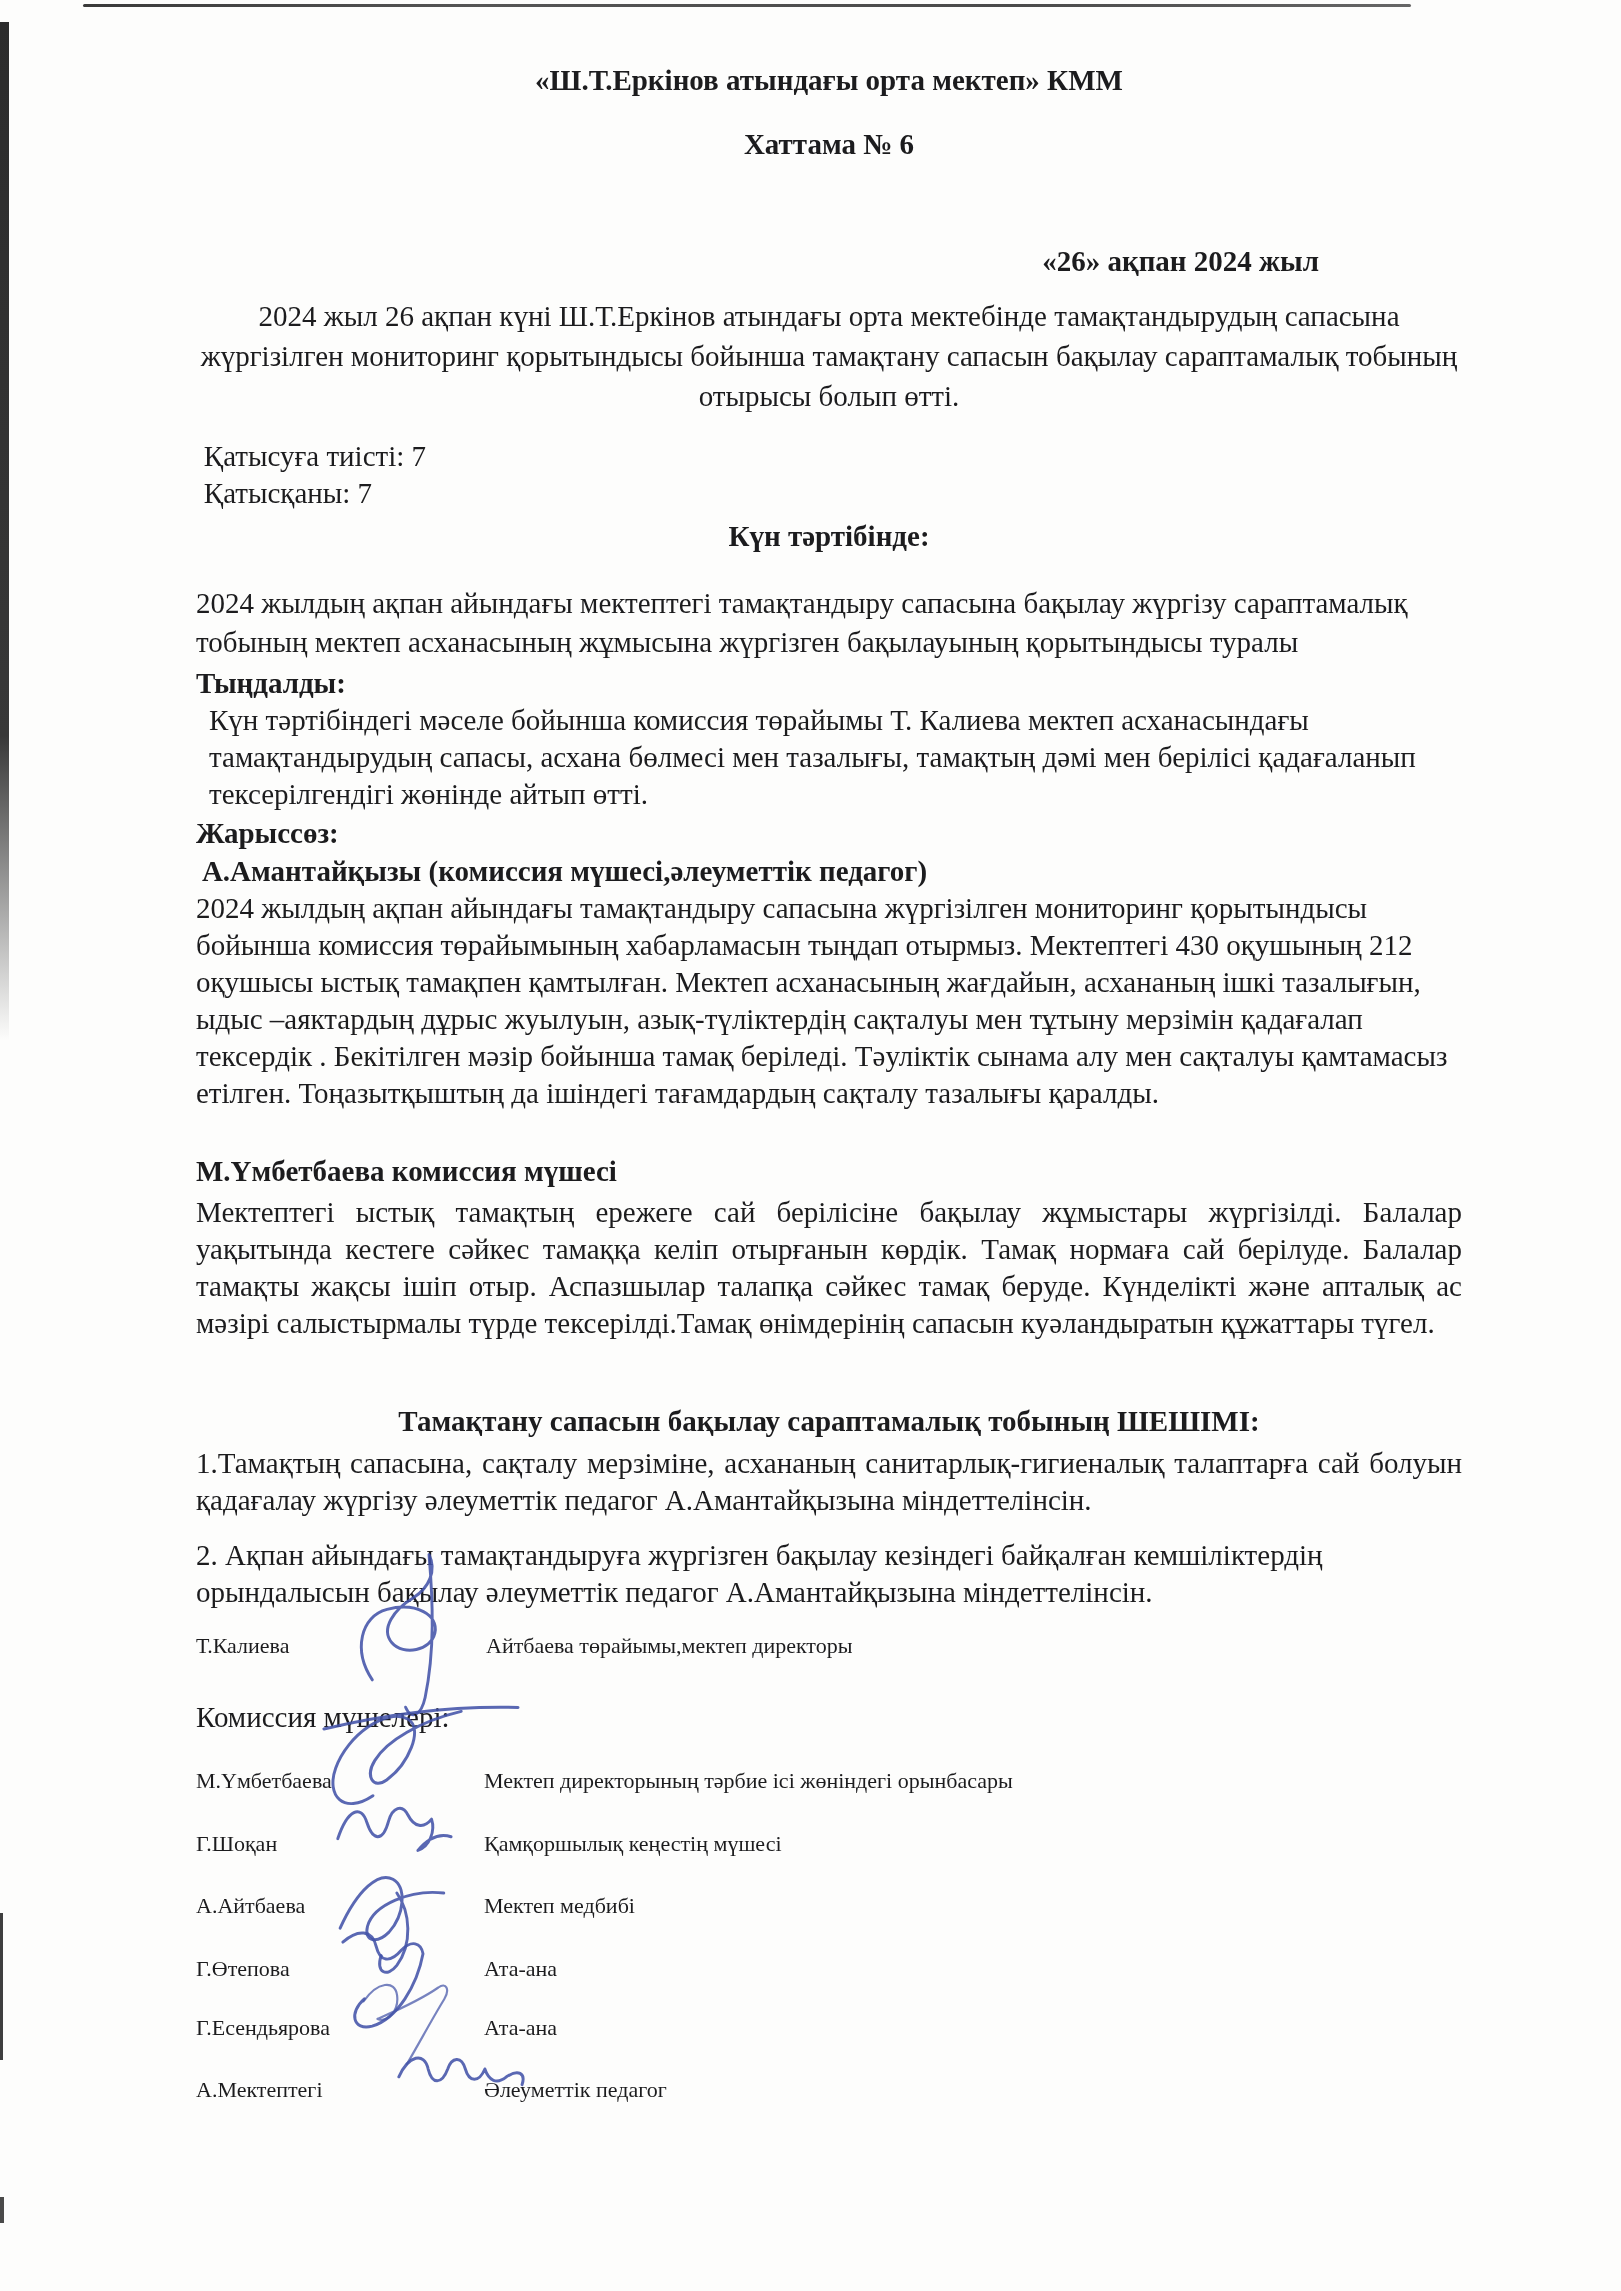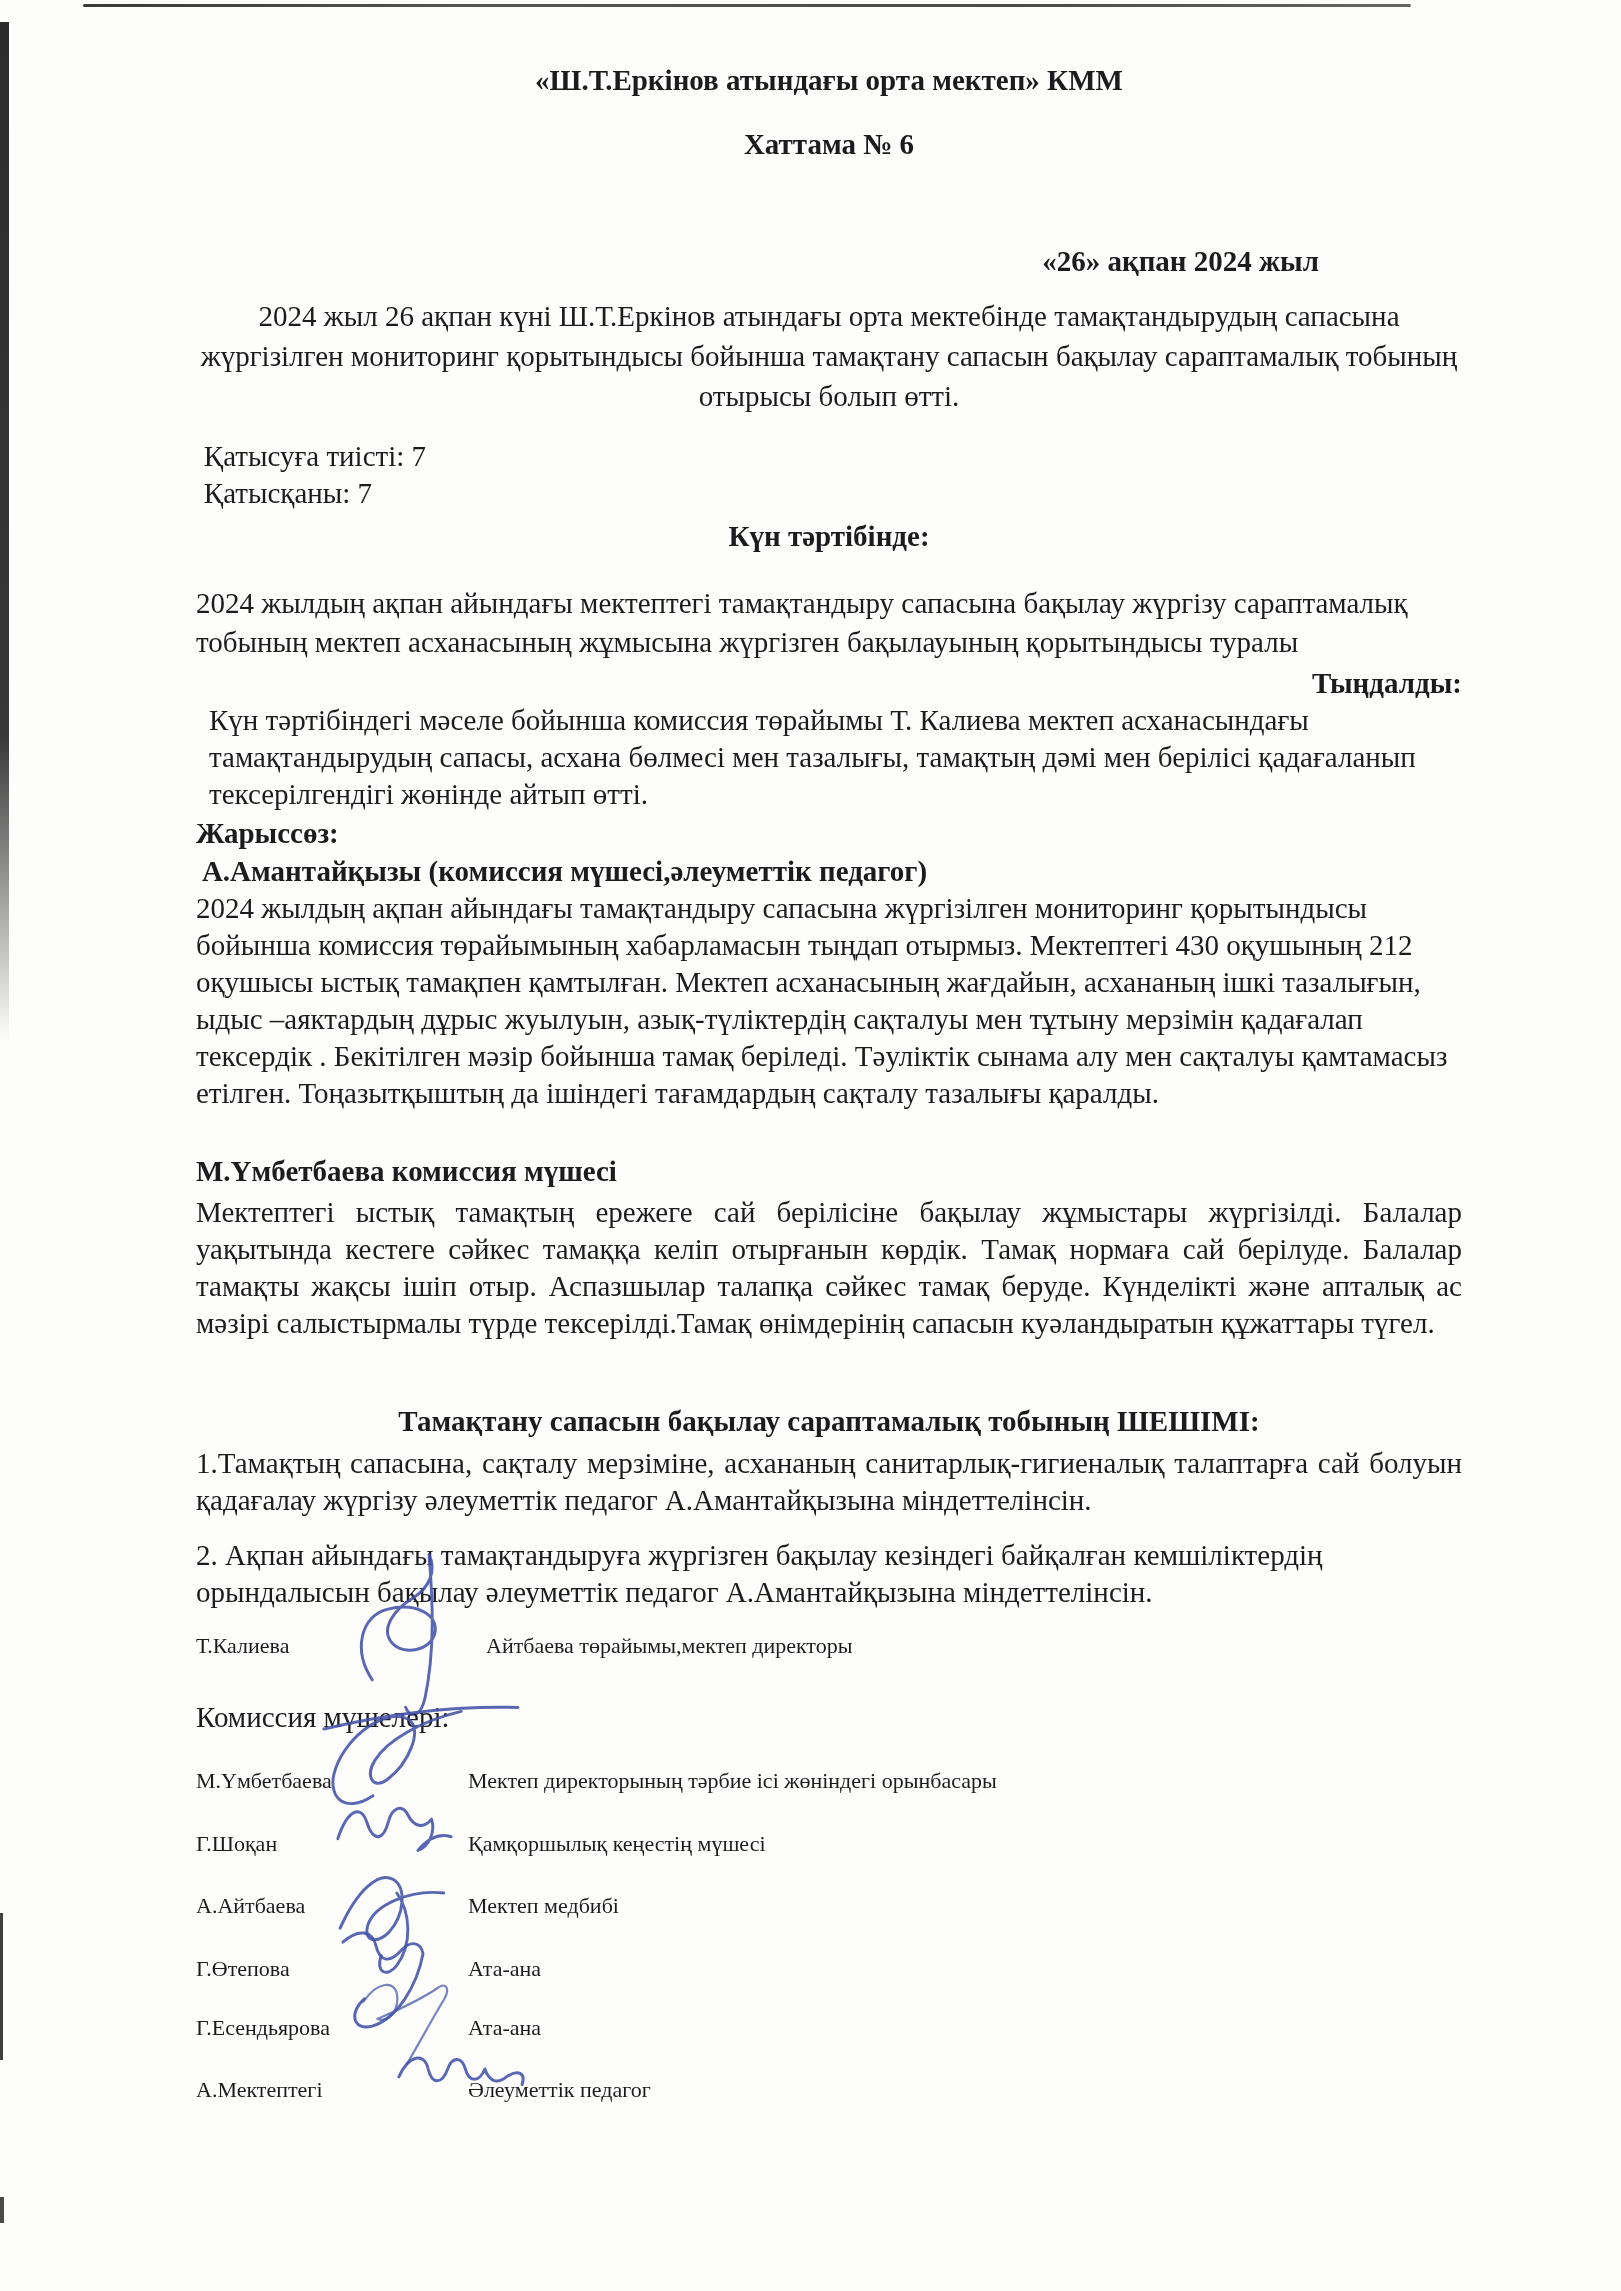--- a/index.html
+++ b/index.html
@@ -32,33 +32,33 @@
   .ctr { text-align:center; }
   .jst { text-align:justify; }
   .t-org      { top:61px;  line-height:39px; }
   .t-protocol { top:125px; line-height:39px; }
   .t-date     { top:243px; text-align:right; padding-right:143px; width:1123px; }
   .t-intro    { top:296px; line-height:40px; }
   .t-required { top:438px; padding-left:7.8px; }
   .t-attended { top:475px; padding-left:7.8px; }
   .t-agenda-h { top:517px; line-height:39px; }
   .t-agenda   { top:584px; line-height:39px; }
-  .t-heard-h  { top:665px;text-align:right; }
+  .t-heard-h  { top:665px; }
   .t-heard    { top:702px;margin-left:13px; }
   .t-speech-h { top:815px; }
   .t-sp1-h    { top:853px; padding-left:5.9px; }
   .t-sp1      { top:890px; }
   .t-sp2-h    { top:1153px; }
   .t-sp2      { top:1194px; }
   .t-dec-h    { top:1402px; line-height:39px; }
   .t-dec1     { top:1445px; }
   .t-dec2     { top:1537px; }
   .sig-row { position:absolute; left:196px; width:1266px; height:71px; font-size:22px; line-height:37px; }
   .sig-row .nm   { position:absolute; left:0; top:0; }
-  .sig-row .role { position:absolute; left:272px; top:0; width:961px; }
+  .sig-row .role { position:absolute; left:288px; top:0; width:961px; }
   .sig-row svg   { position:absolute; overflow:visible; }
   .ink path {
     fill:none;
     stroke:var(--ink-blue, #4353a8);
     stroke-width:3;
     stroke-linecap:round;
     stroke-linejoin:round;
     opacity:0.88;
   }
   .ink.thin path { stroke-width:2.2; opacity:0.72; }

